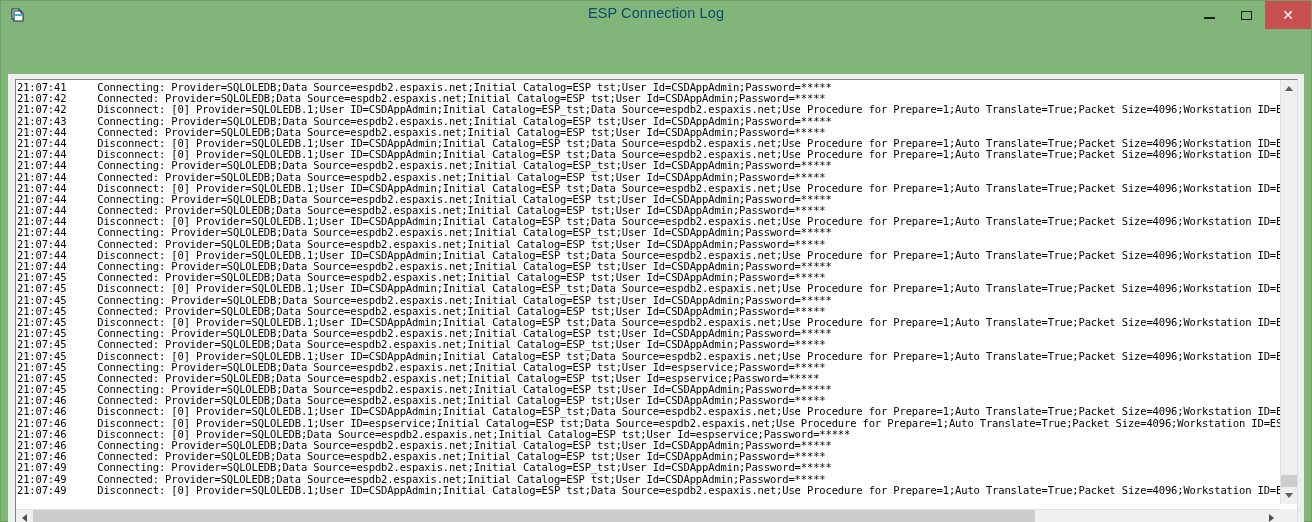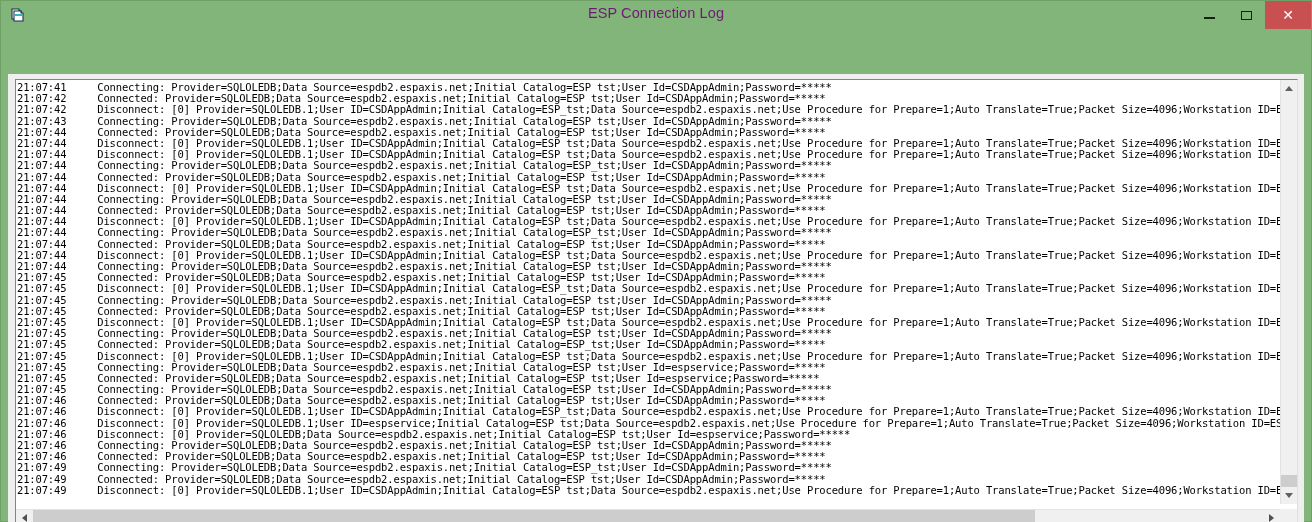--- a/index.html
+++ b/index.html
@@ -38,21 +38,21 @@
     position: absolute;
     left: 9px; top: 6px;
     width: 16px; height: 16px;
   }
   .title-text {
     position: absolute;
     left: 0; top: 4px;
     width: 1310px;
     text-align: center;
     font-size: 14.5px;
-    color: #701a75;
+    color: #0c4a6e;
     font-family: "Liberation Sans", sans-serif;
     letter-spacing: 0.1px;
     pointer-events: none;
   }
   .winbtns {
     position: absolute;
     right: 0; top: 0;
     height: 28px;
     display: flex;
   }

